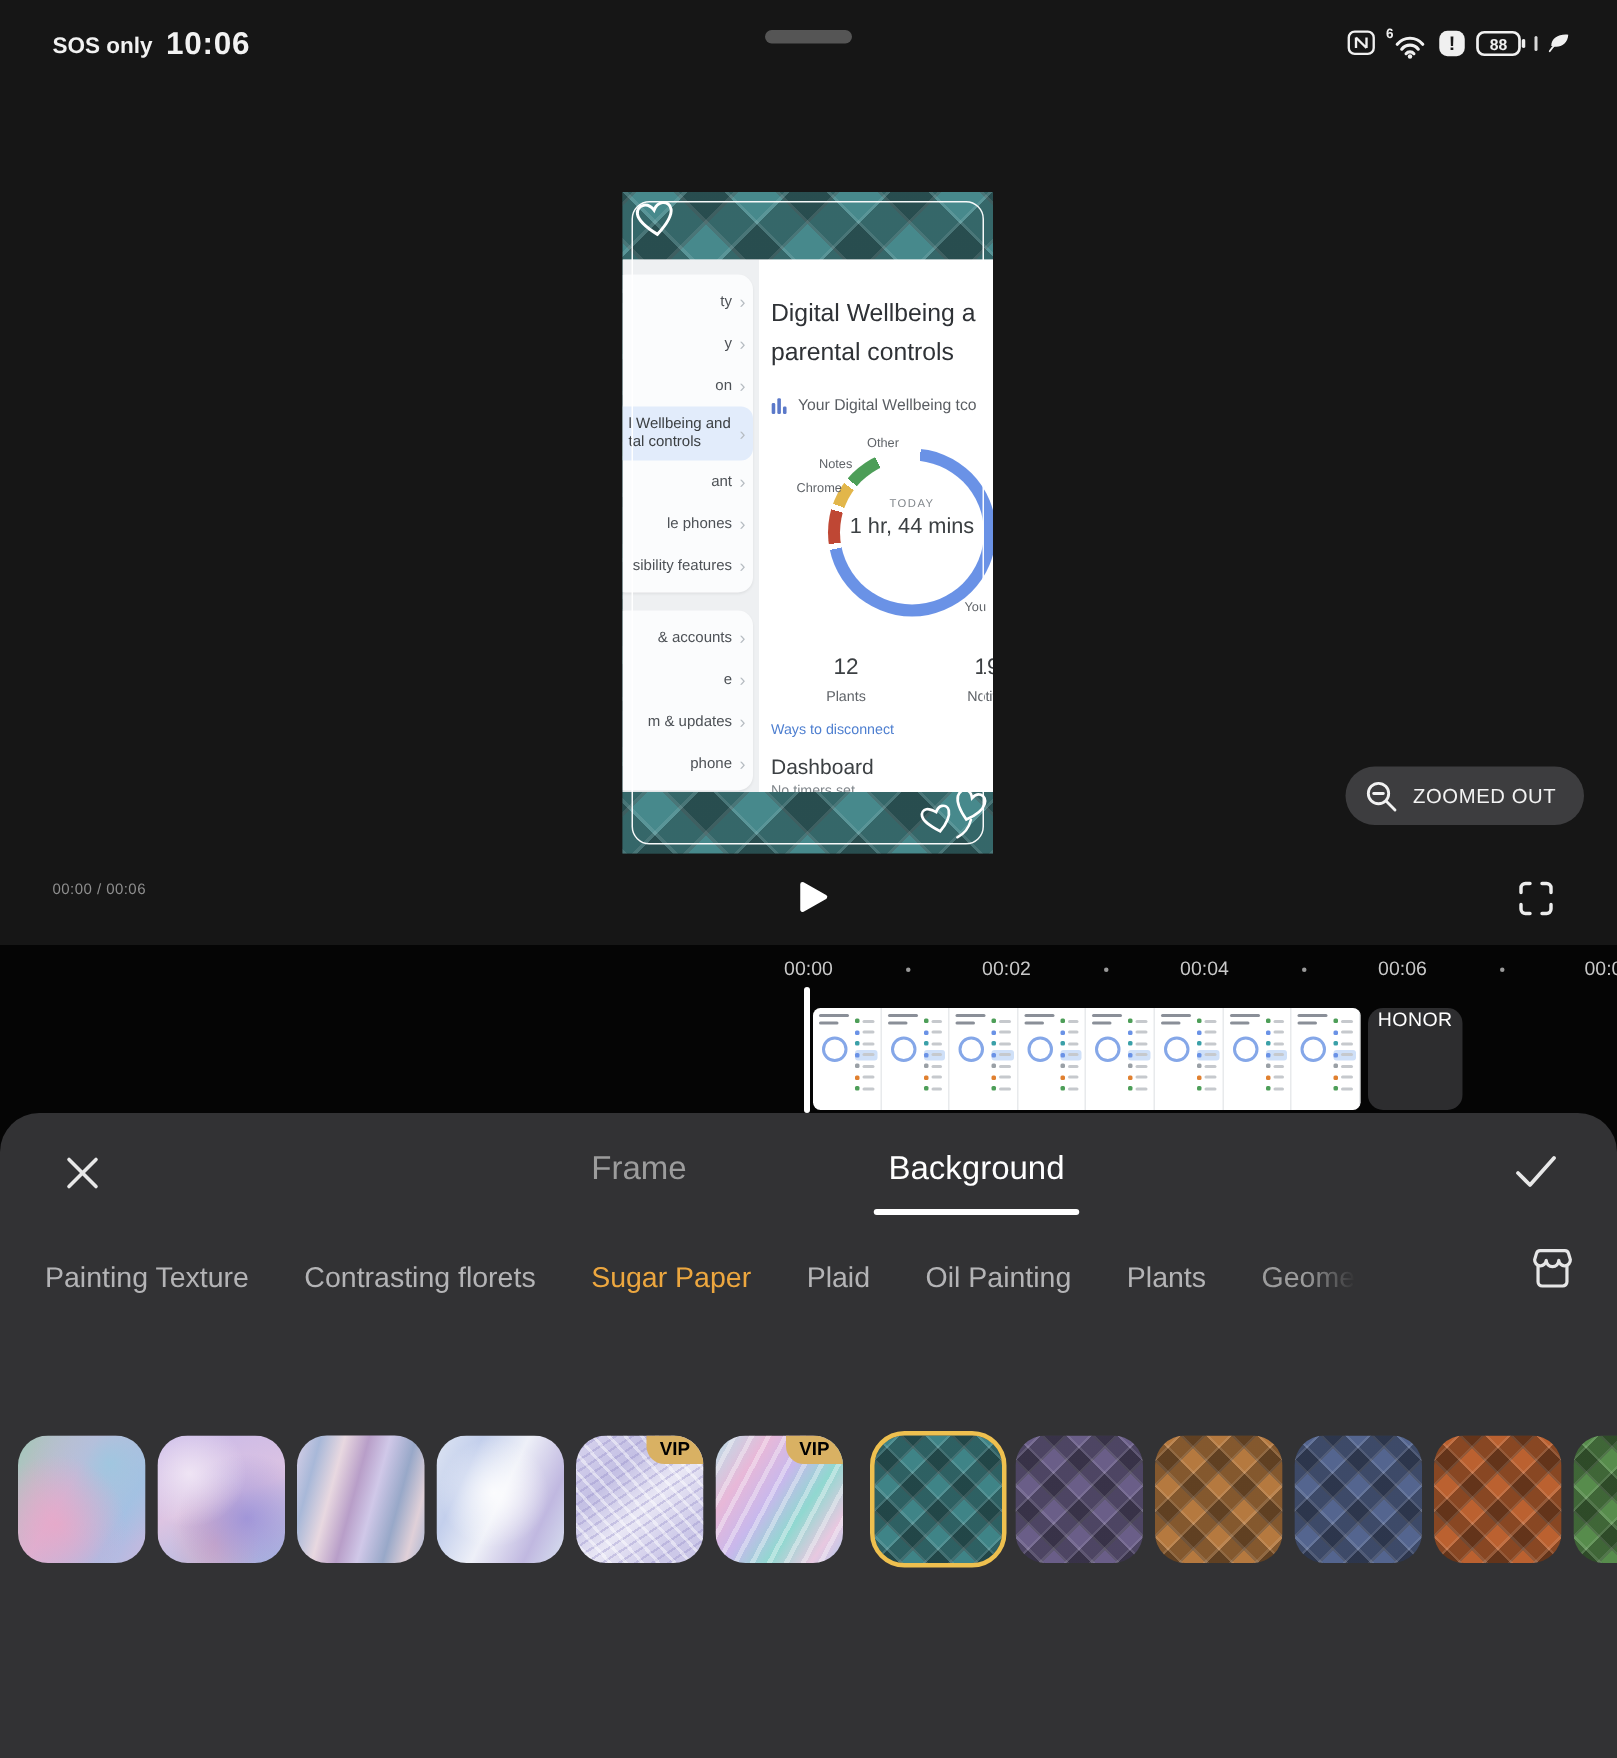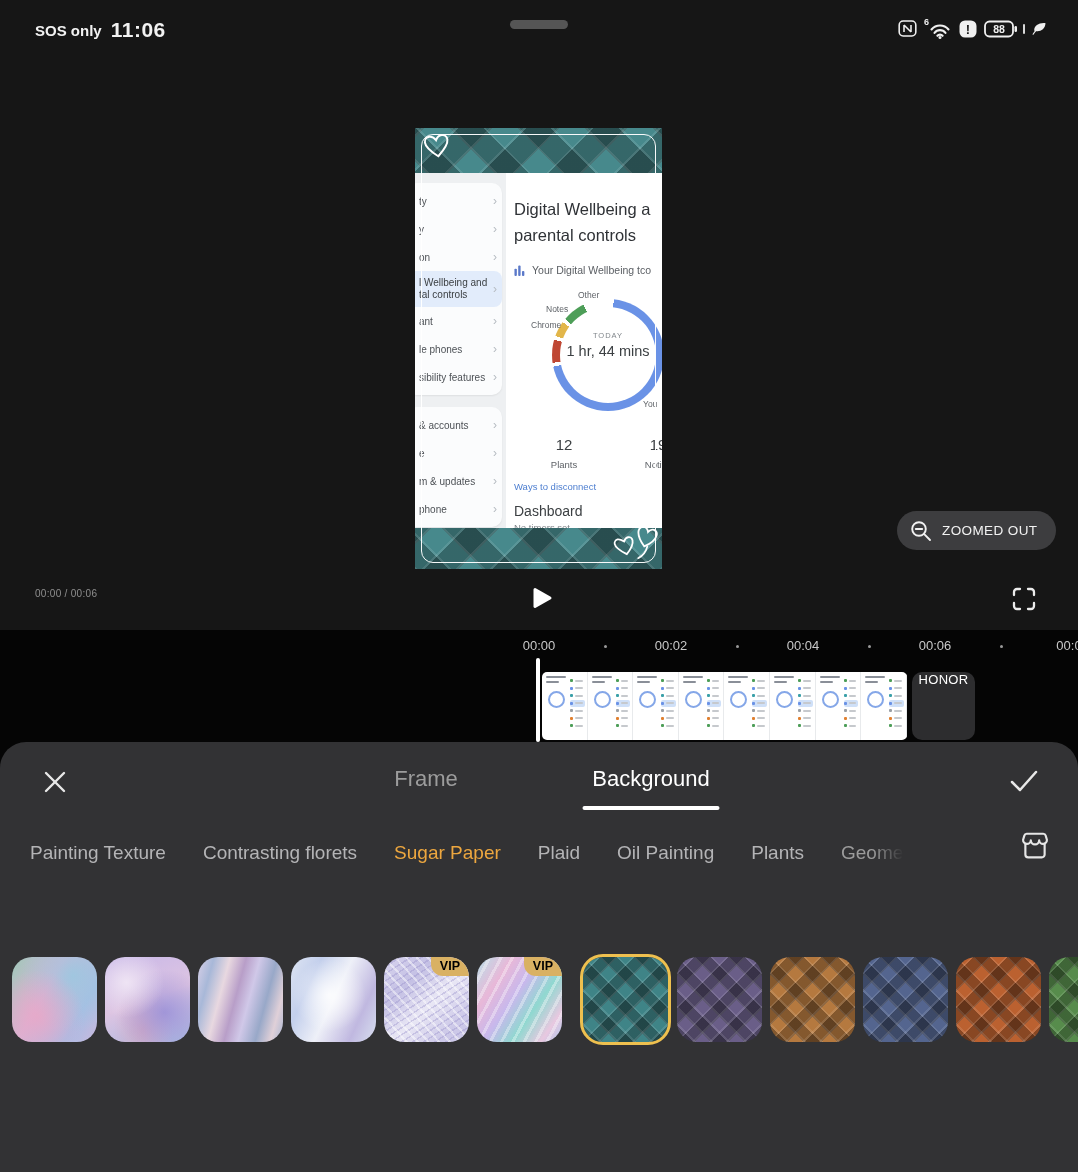--- a/index.html
+++ b/index.html
@@ -27,21 +27,21 @@
   }
   .pv-border { position:absolute; inset:6px; border:1.6px solid rgba(255,255,255,.96); border-radius:12px; z-index:6; pointer-events:none; }
   .pv-heart-tl { position:absolute; left:6px; top:3px; z-index:7; }
   .pv-hearts-br { position:absolute; right:3px; bottom:4px; z-index:7; }
 
   .pv-shot { position:absolute; left:0; top:45px; width:247px; height:355px; background:#fff; overflow:hidden; }
   .pv-side { position:absolute; left:0; top:0; width:91px; height:355px; background:#eef0f2; overflow:hidden; }
   .side-group { position:absolute; left:-8px; right:4px; background:#fbfcfd; border-radius:10px; box-shadow:0 1px 2px rgba(0,0,0,.07); padding:4px 0; }
   .side-g1 { top:10px; }
   .side-g2 { top:234px; }
-  .side-item { position:relative; height:28px; display:flex; align-items:center; padding:0 14px 0 12px; color:#4d5156; font-size:10px; white-space:nowrap; }
+  .side-item { position:relative; height:28px; display:flex; align-items:center; padding:0 14px 0 12px; color:#4d5156; font-size:10px; white-space:nowrap;justify-content:flex-end; }
   .side-item .chev { position:absolute; right:5px; color:#b6bcc2; font-size:12px; }
   .side-item.sel { height:36px; background:#e2ecfb; border-radius:8px; flex-direction:column; align-items:flex-start; justify-content:center; line-height:1.25; color:#3c4043; }
 
   .pv-main { position:absolute; left:91px; top:0; width:156px; height:355px; background:#fff; overflow:hidden; }
   .wb-title { position:absolute; left:8px; top:24px; font-size:16.5px; line-height:1.55; color:#2f3236; white-space:nowrap; }
   .wb-tools { position:absolute; left:8px; top:91px; display:flex; align-items:center; gap:7px; font-size:10.5px; color:#5a5e63; white-space:nowrap; }
   .donut { position:absolute; left:46px; top:126px; width:112px; height:112px; border-radius:50%;
     background:conic-gradient(from 0deg,#fff 0 6deg,#6a92e6 6deg 258deg,#fff 258deg 262deg,#bf4734 262deg 286deg,#fff 286deg 290deg,#e2b64a 290deg 306deg,#fff 306deg 310deg,#4d9e58 310deg 334deg,#fff 334deg 360deg); }
   .donut::after { content:""; position:absolute; inset:8px; background:#fff; border-radius:50%; }
   .donut-label { position:absolute; font-size:8.5px; color:#5f6368; z-index:2; white-space:nowrap; }
@@ -120,21 +120,21 @@
   .holo6 { background:repeating-linear-gradient(118deg, rgba(255,255,255,.35) 0 3px, transparent 3px 10px),linear-gradient(125deg,#b8e0e8 0%,#e8b8d8 25%,#c8b8ec 45%,#90d8d0 65%,#e8c8e0 85%,#b0c8ec 100%); }
 </style>
 </head>
 <body>
 
 <div class="screen">
 
   <div class="statusbar">
     <div class="sb-left">
       <span class="sb-net">SOS only</span>
-      <span class="sb-time">11:06</span>
+      <span class="sb-time">10:06</span>
     </div>
     <div class="sb-handle"></div>
     <div class="sb-right">
       <span>
         <svg width="21" height="21" viewBox="0 0 24 24" fill="none" stroke="#f0f0f0" stroke-width="1.8">
           <rect x="2.5" y="3.5" width="19" height="17" rx="4.5"></rect>
           <path d="M8 8 v8 M8 8 l8 8 M16 8 v8"></path>
         </svg>
       </span>
       <span style="position:relative;">

